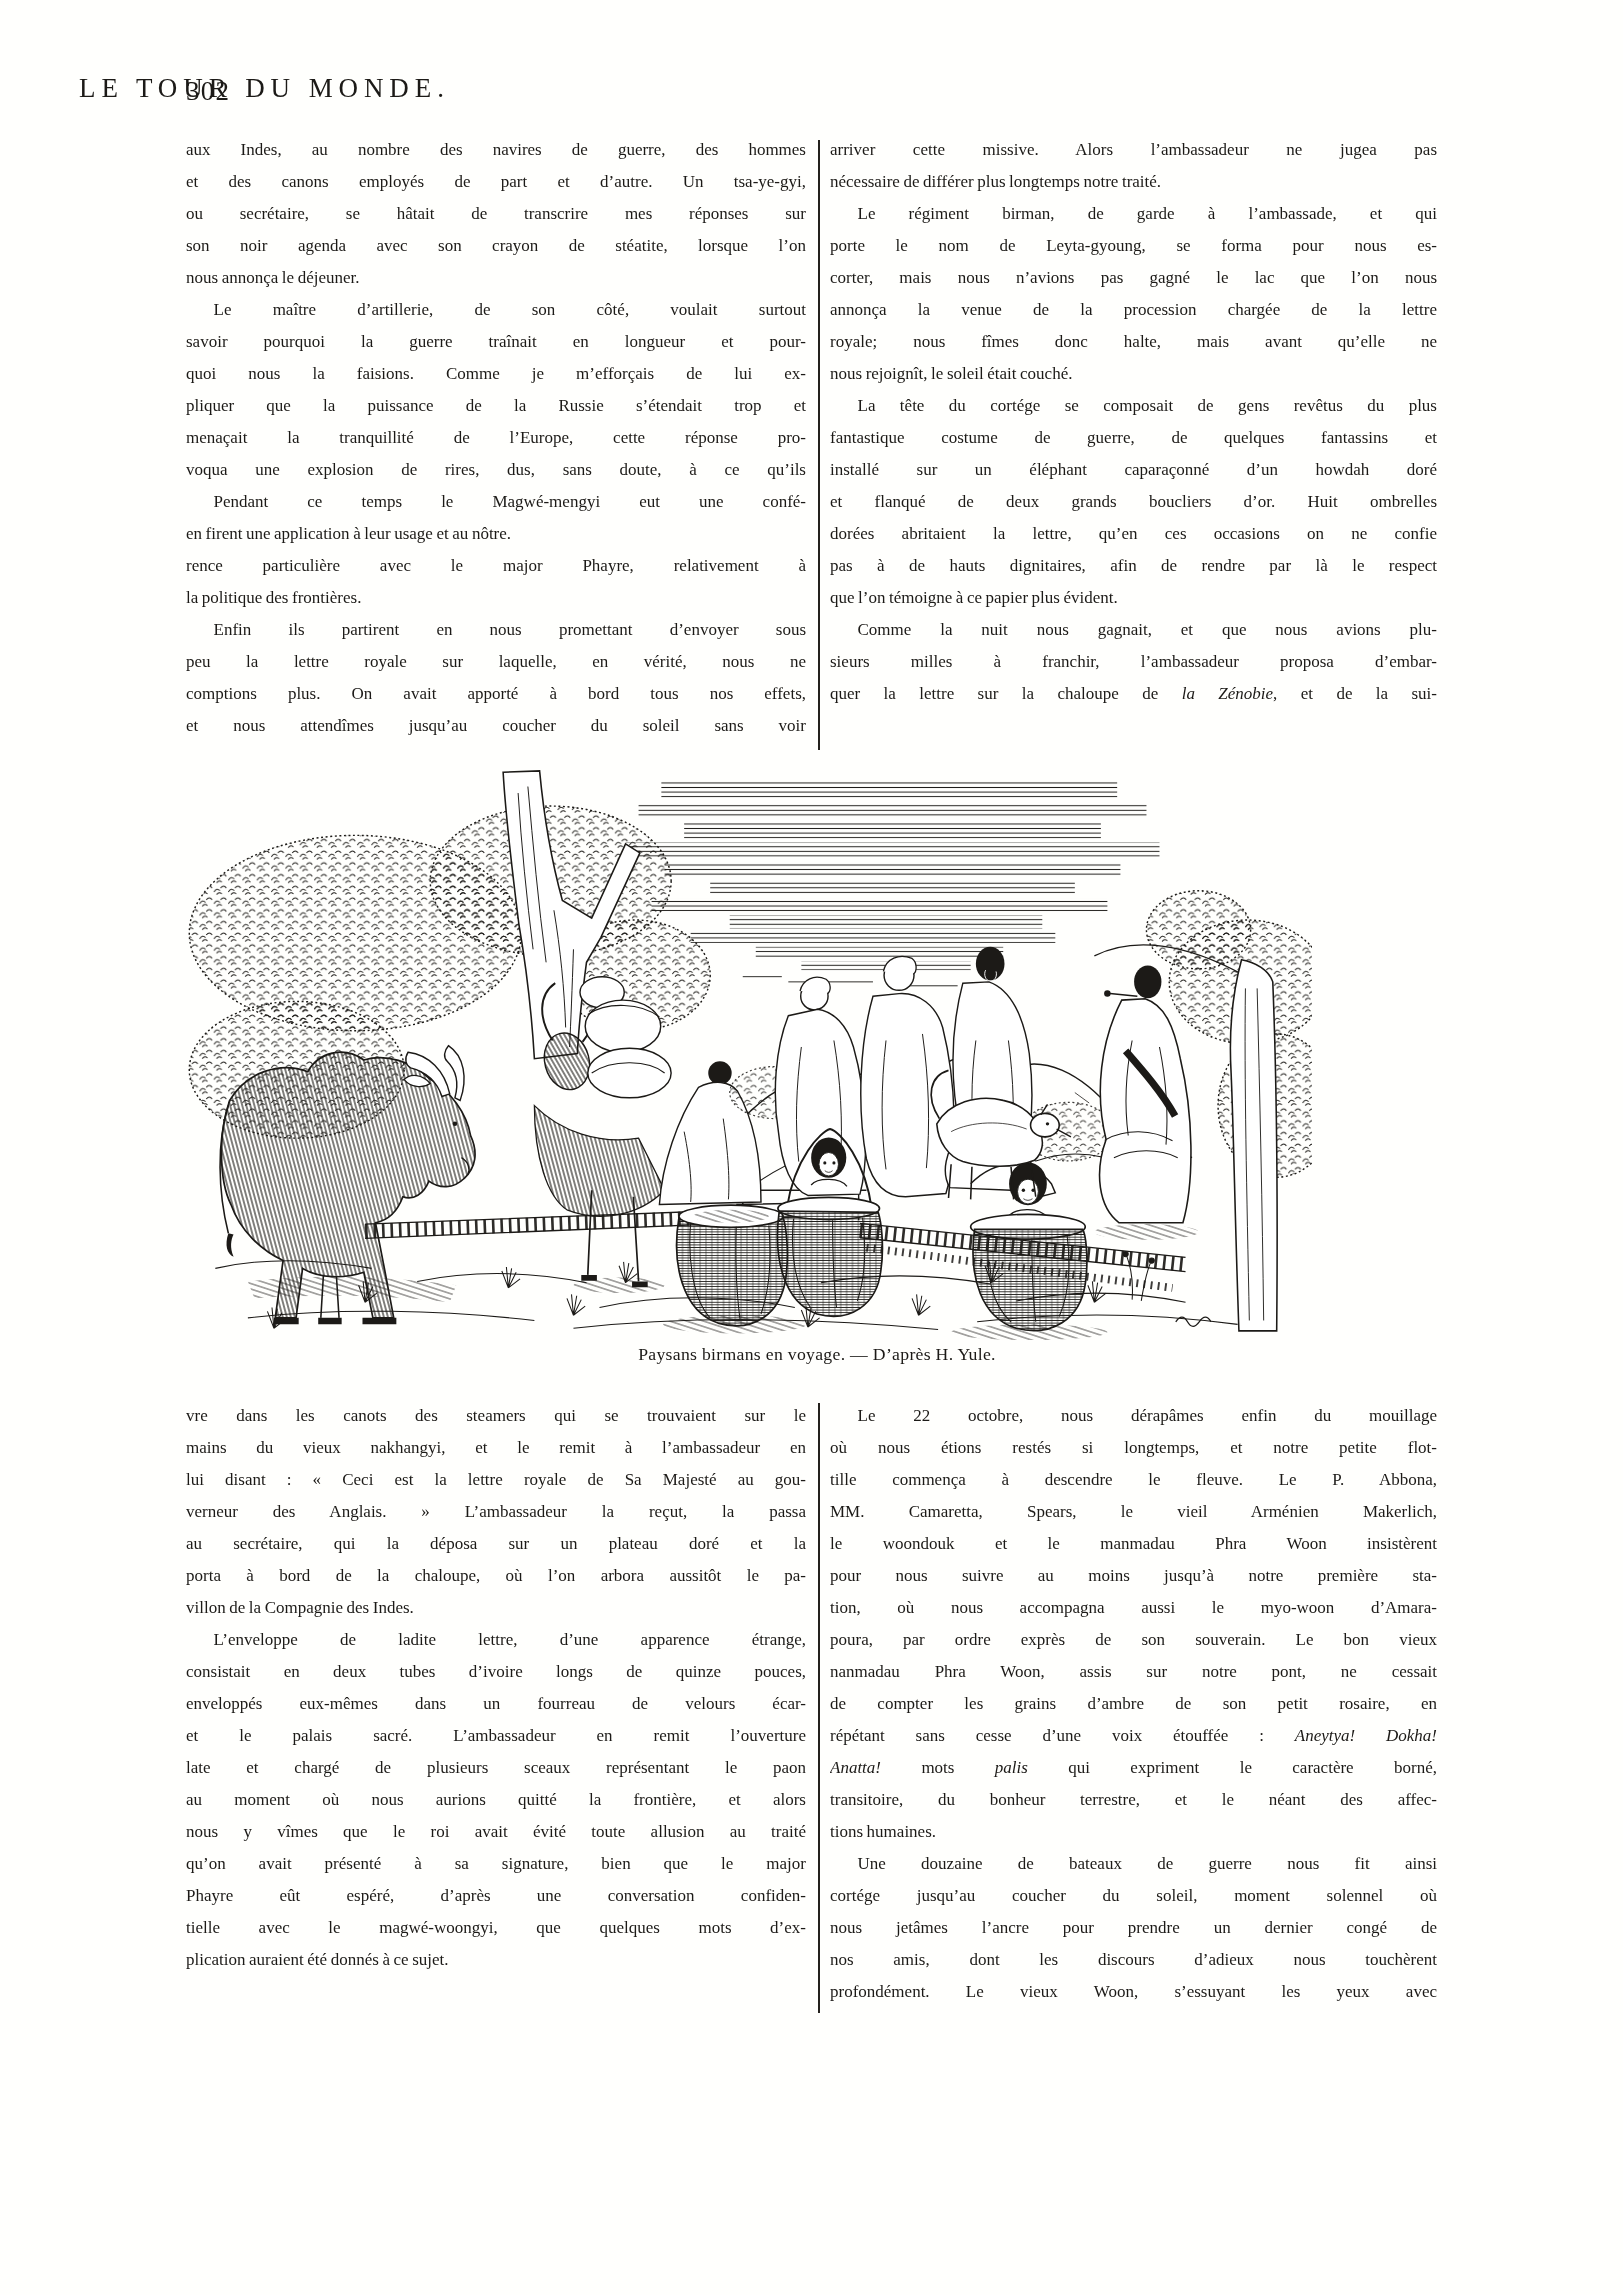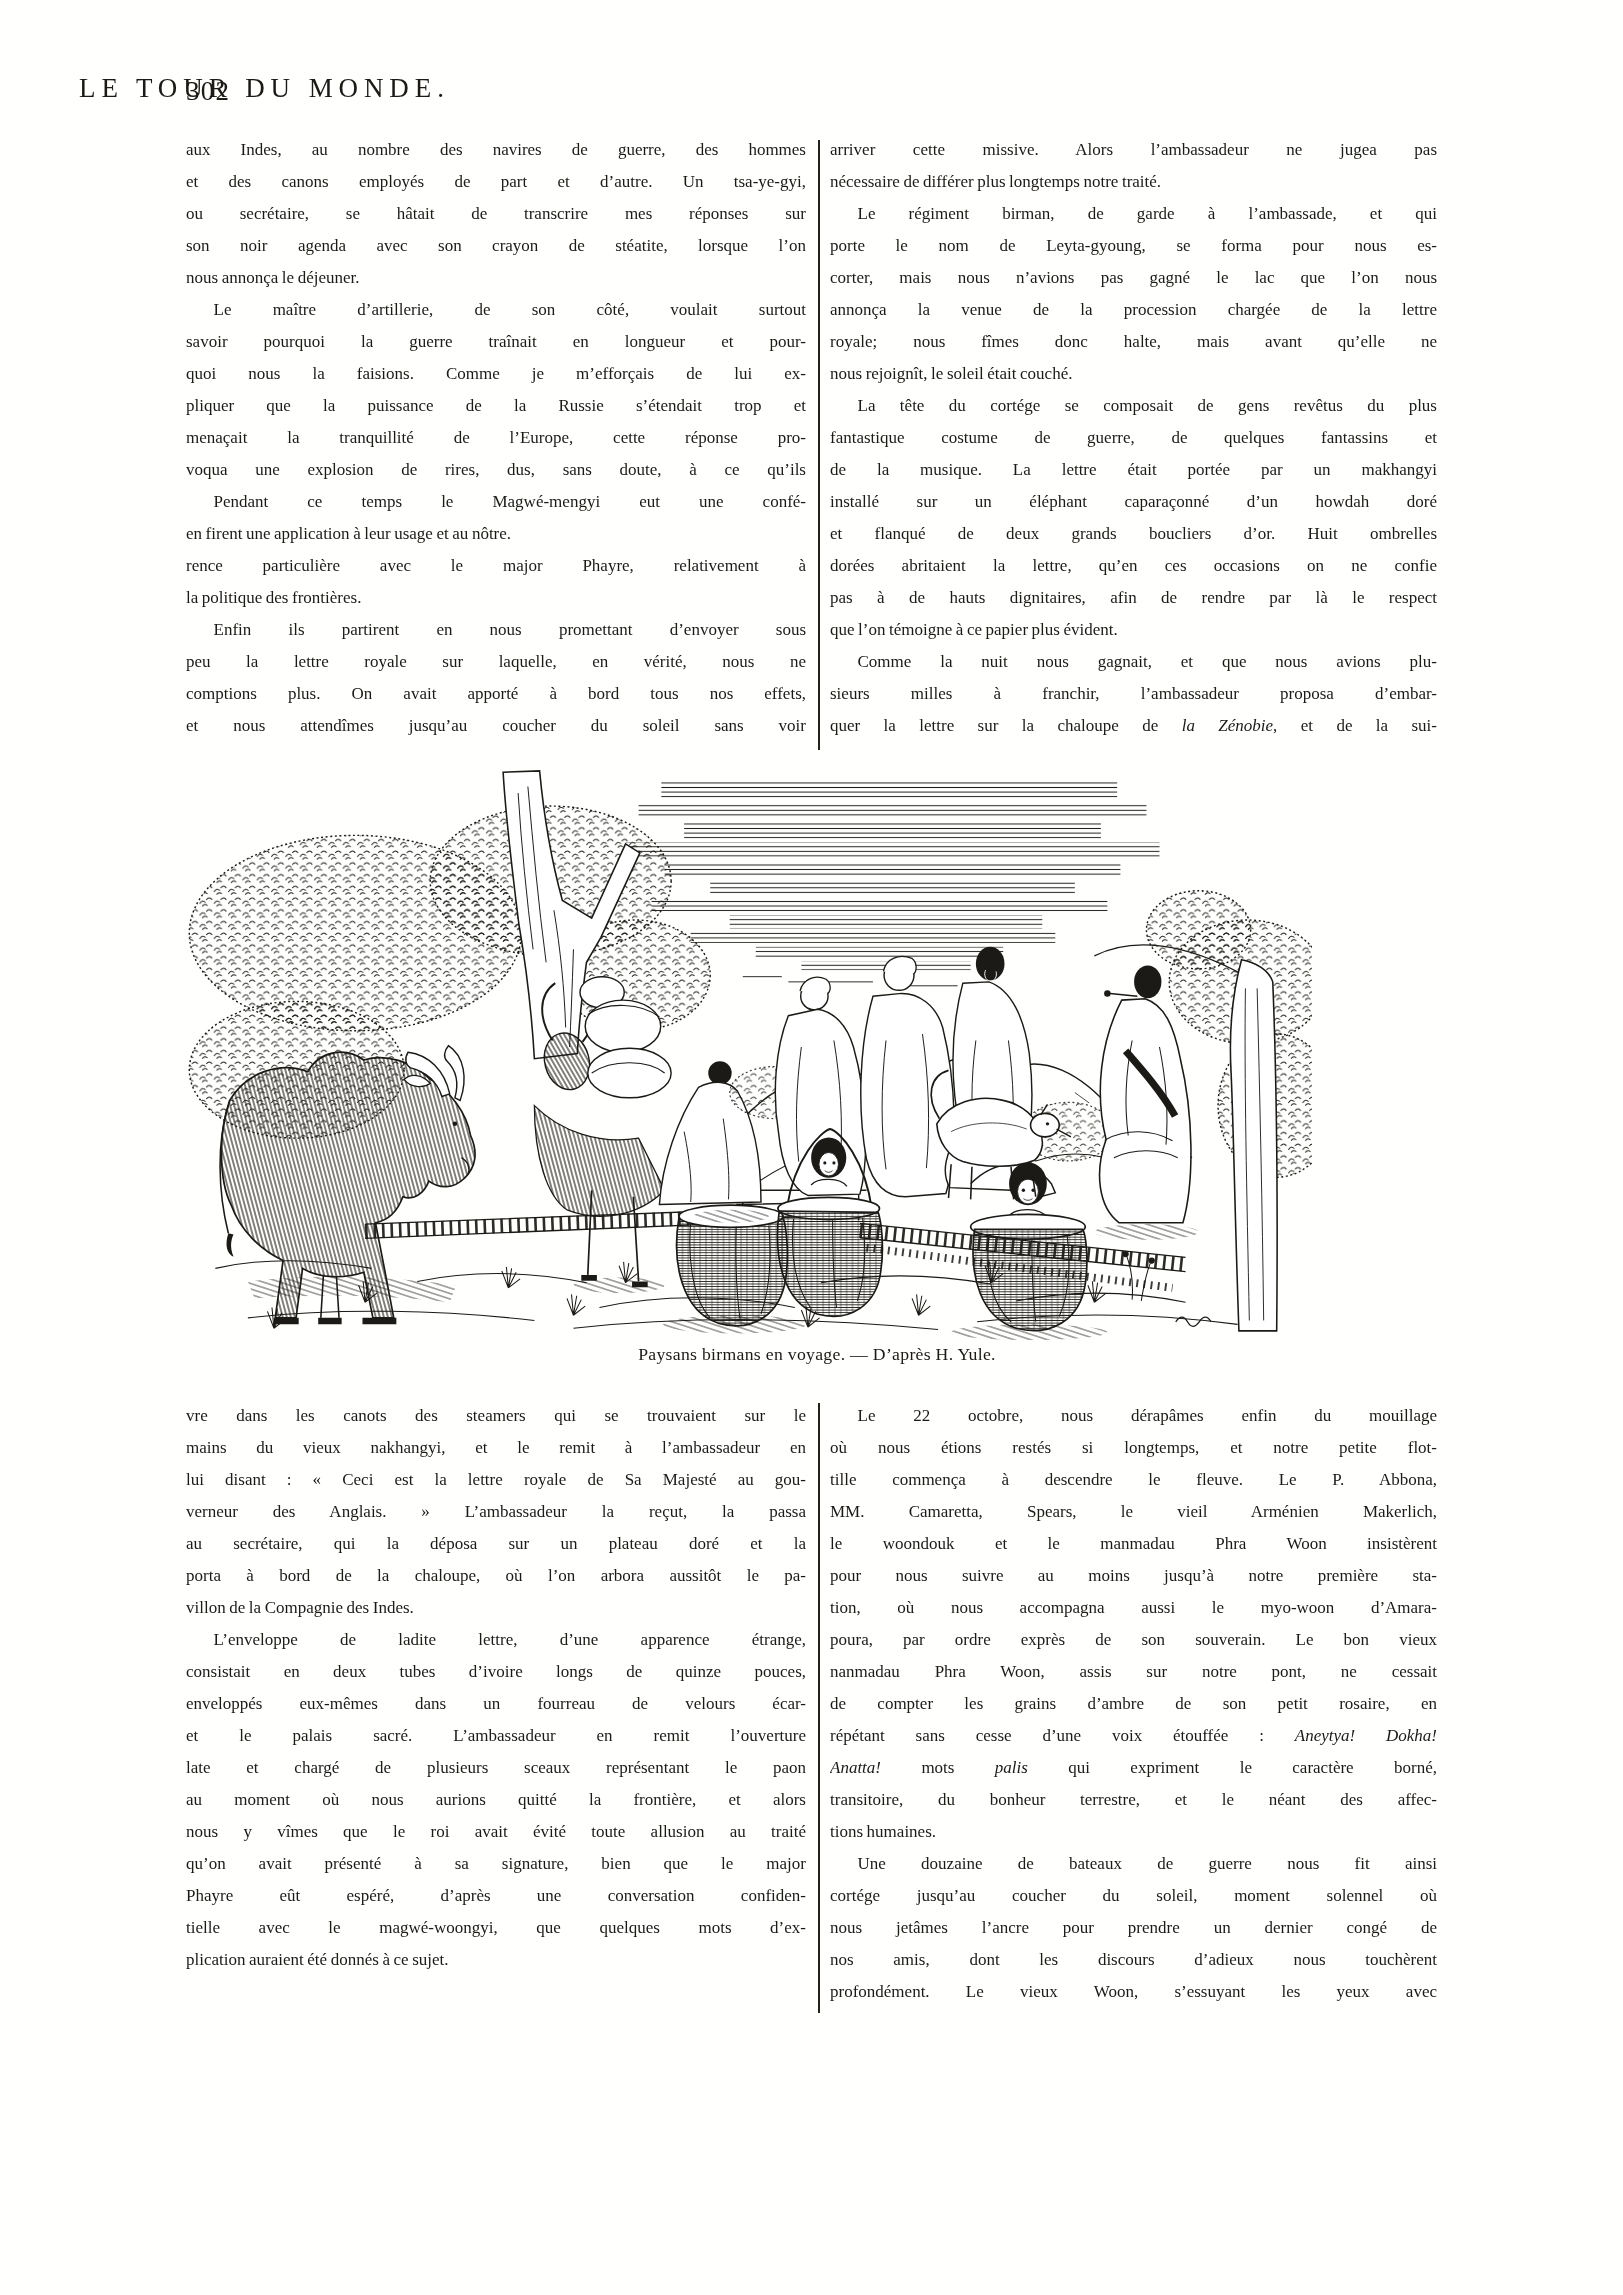--- a/index.html
+++ b/index.html
@@ -86,21 +86,20 @@
       <div class="line"><span>arriver cette missive. Alors l’ambassadeur ne jugea pas</span></div>
       <div class="line end"><span>nécessaire de différer plus longtemps notre traité.</span></div>
       <div class="line indent"><span>Le régiment birman, de garde à l’ambassade, et qui</span></div>
       <div class="line"><span>porte le nom de Leyta-gyoung, se forma pour nous es-</span></div>
       <div class="line"><span>corter, mais nous n’avions pas gagné le lac que l’on nous</span></div>
       <div class="line"><span>annonça la venue de la procession chargée de la lettre</span></div>
       <div class="line"><span>royale; nous fîmes donc halte, mais avant qu’elle ne</span></div>
       <div class="line end"><span>nous rejoignît, le soleil était couché.</span></div>
       <div class="line indent"><span>La tête du cortége se composait de gens revêtus du plus</span></div>
       <div class="line"><span>fantastique costume de guerre, de quelques fantassins et</span></div>
-      <div class="line"><span>de la musique. La lettre était portée par un makhangyi</span></div>
       <div class="line"><span>installé sur un éléphant caparaçonné d’un howdah doré</span></div>
       <div class="line"><span>et flanqué de deux grands boucliers d’or. Huit ombrelles</span></div>
       <div class="line"><span>dorées abritaient la lettre, qu’en ces occasions on ne confie</span></div>
       <div class="line"><span>pas à de hauts dignitaires, afin de rendre par là le respect</span></div>
       <div class="line end"><span>que l’on témoigne à ce papier plus évident.</span></div>
       <div class="line indent"><span>Comme la nuit nous gagnait, et que nous avions plu-</span></div>
       <div class="line"><span>sieurs milles à franchir, l’ambassadeur proposa d’embar-</span></div>
       <div class="line"><span>quer la lettre sur la chaloupe de </span><span class="it">la Zénobie</span><span>, et de la sui-</span></div>
     </div>
 

